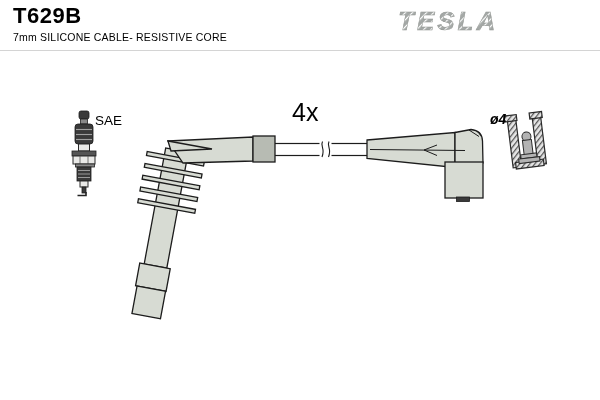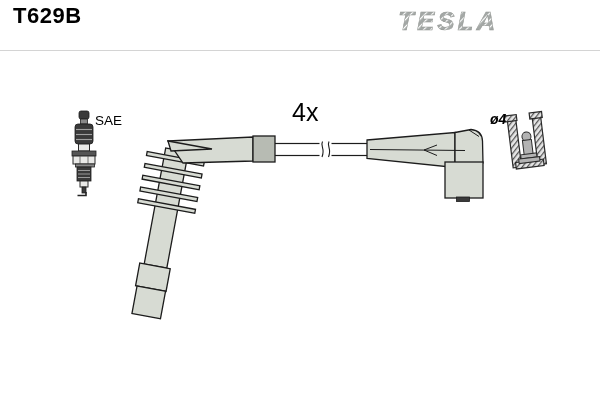--- a/index.html
+++ b/index.html
@@ -36,20 +36,21 @@
     letter-spacing:3px; fill:url(#logostripes);
     stroke:#8f938f; stroke-width:0.5;
   }
 </style>
 </head>
 <body>
 
 <div class="page">
 
   <div class="part-number">T629B</div>
+  <div class="subtitle">7mm SILICONE CABLE- RESISTIVE CORE</div>
 
   <svg class="diagram-svg" width="600" height="400" viewBox="0 0 600 400">
     <defs>
       <pattern id="logostripes" width="5" height="5" patternUnits="userSpaceOnUse" patternTransform="rotate(45)">
         <rect width="5" height="5" fill="#a4a8a6"></rect>
         <line x1="0.5" y1="0" x2="0.5" y2="5" stroke="#ffffff" stroke-width="1.3"></line>
       </pattern>
       <pattern id="hatch" width="4" height="4" patternUnits="userSpaceOnUse" patternTransform="rotate(45)">
         <rect width="4" height="4" fill="#e6e6e6"></rect>
         <line x1="0.5" y1="0" x2="0.5" y2="4" stroke="#555555" stroke-width="1.5"></line>

